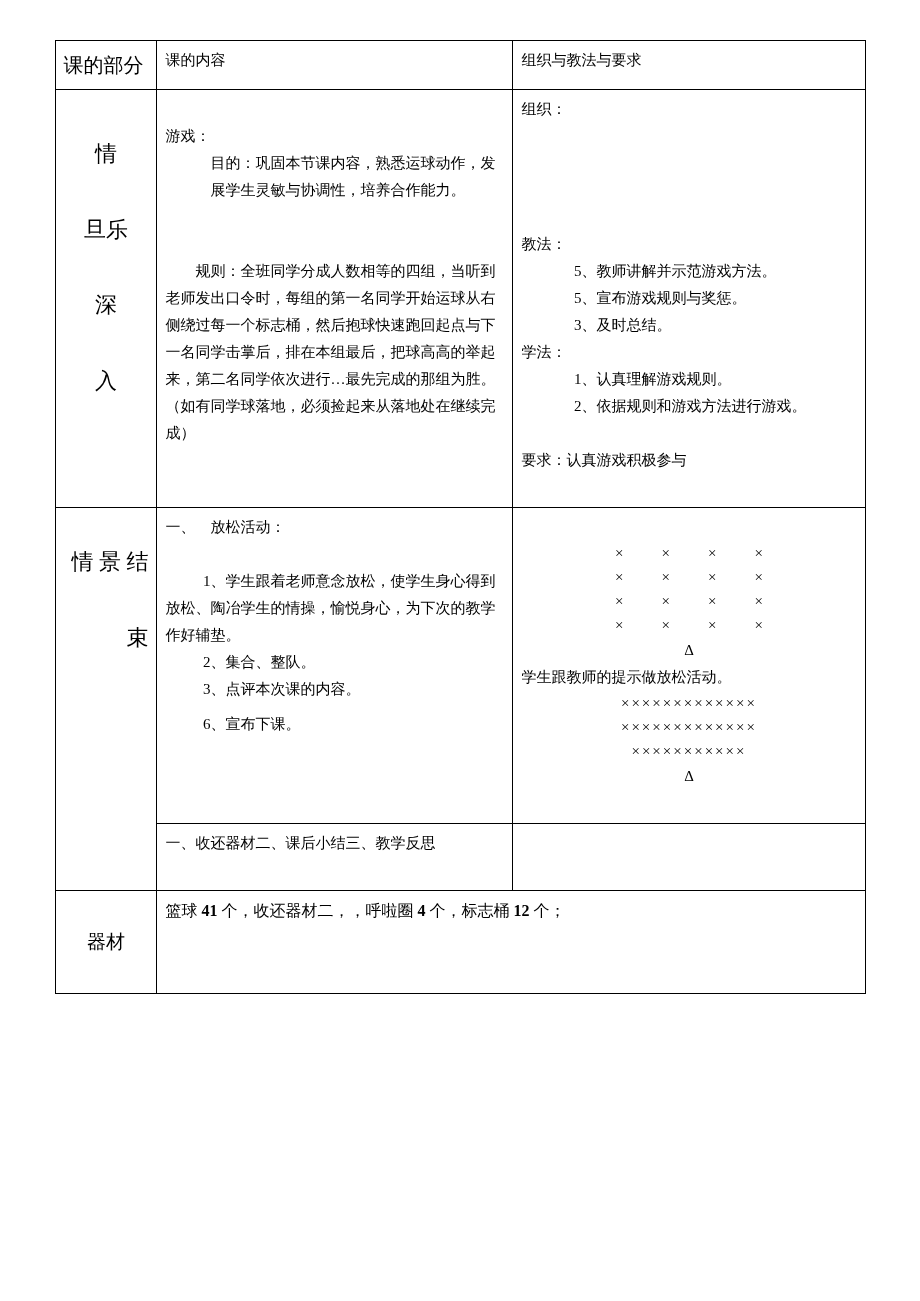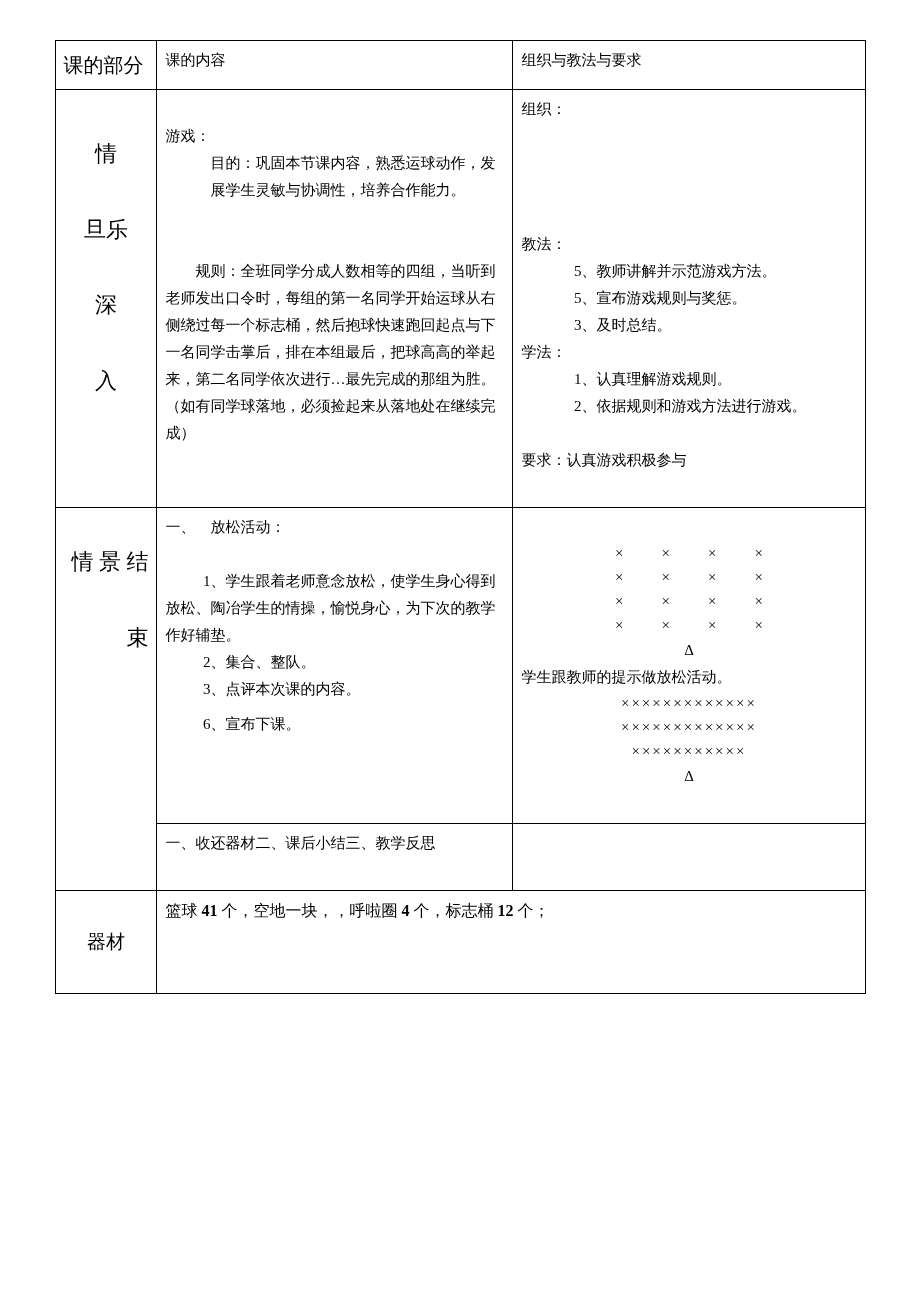--- a/index.html
+++ b/index.html
@@ -187,18 +187,18 @@
       <br>
     </td>
     <td class="col-method"></td>
   </tr>
 
   <tr>
     <td class="col-section">
       <div style="padding:28px 0; font-size:19px;">器材</div>
     </td>
     <td colspan="2" class="equipment">
-      <span>篮球 </span><span class="bold-num">41</span><span> 个，空地一块，，呼啦圈 </span><span class="bold-num">4</span><span> 个，标志桶 </span><span class="bold-num">12</span><span> 个；</span>
+      <span>篮球 </span><span class="bold-num">41</span><span> 个，收还器材二，，呼啦圈 </span><span class="bold-num">4</span><span> 个，标志桶 </span><span class="bold-num">12</span><span> 个；</span>
     </td>
   </tr>
 </tbody>
     </table>
 </div>
 
 </body></html>

